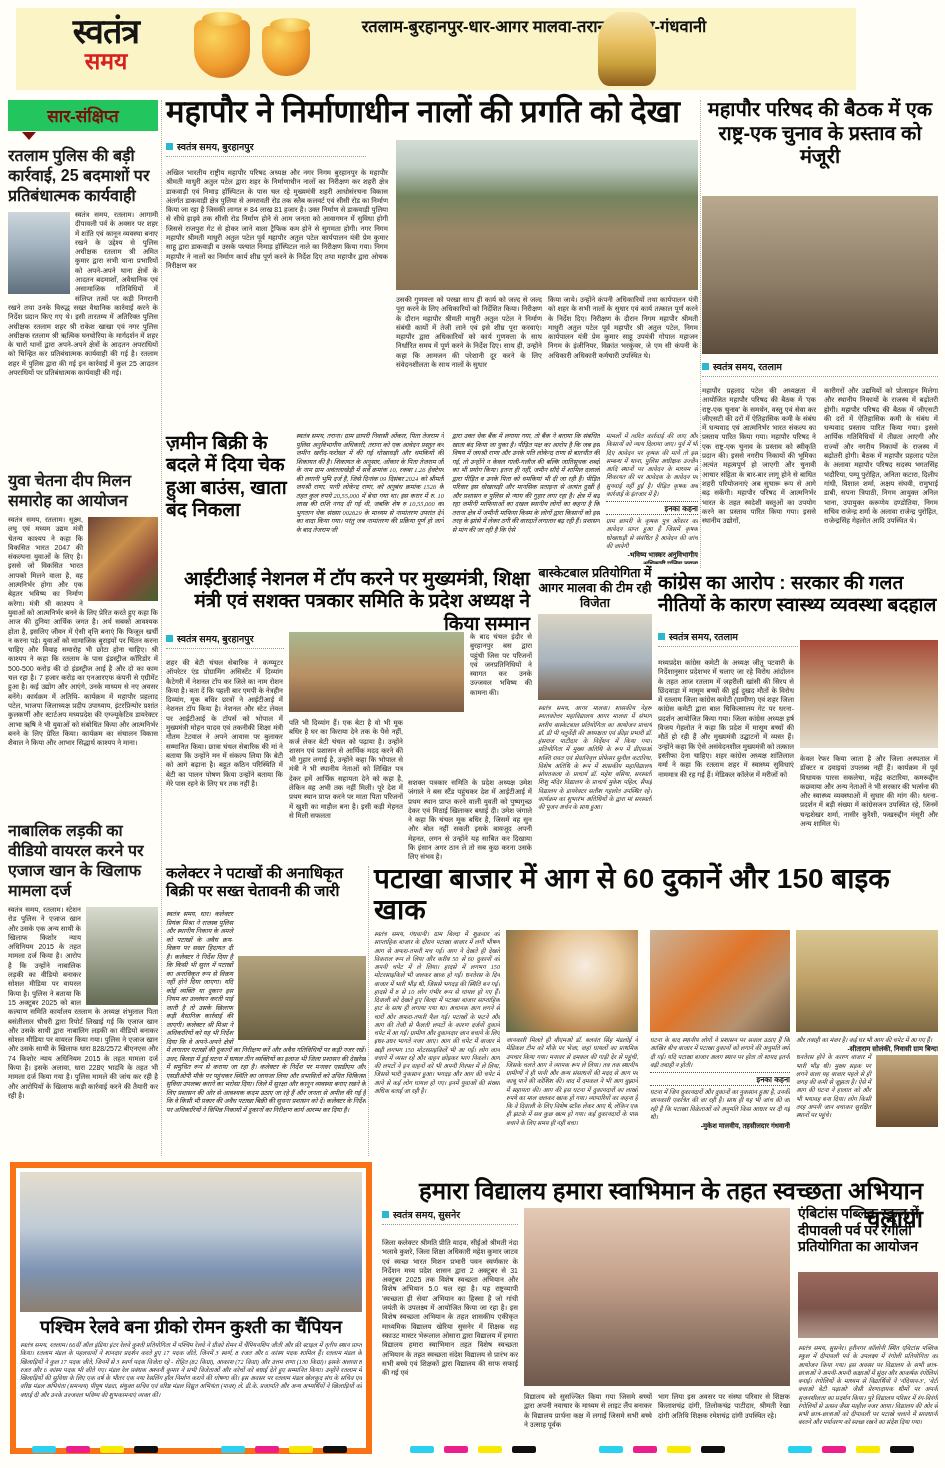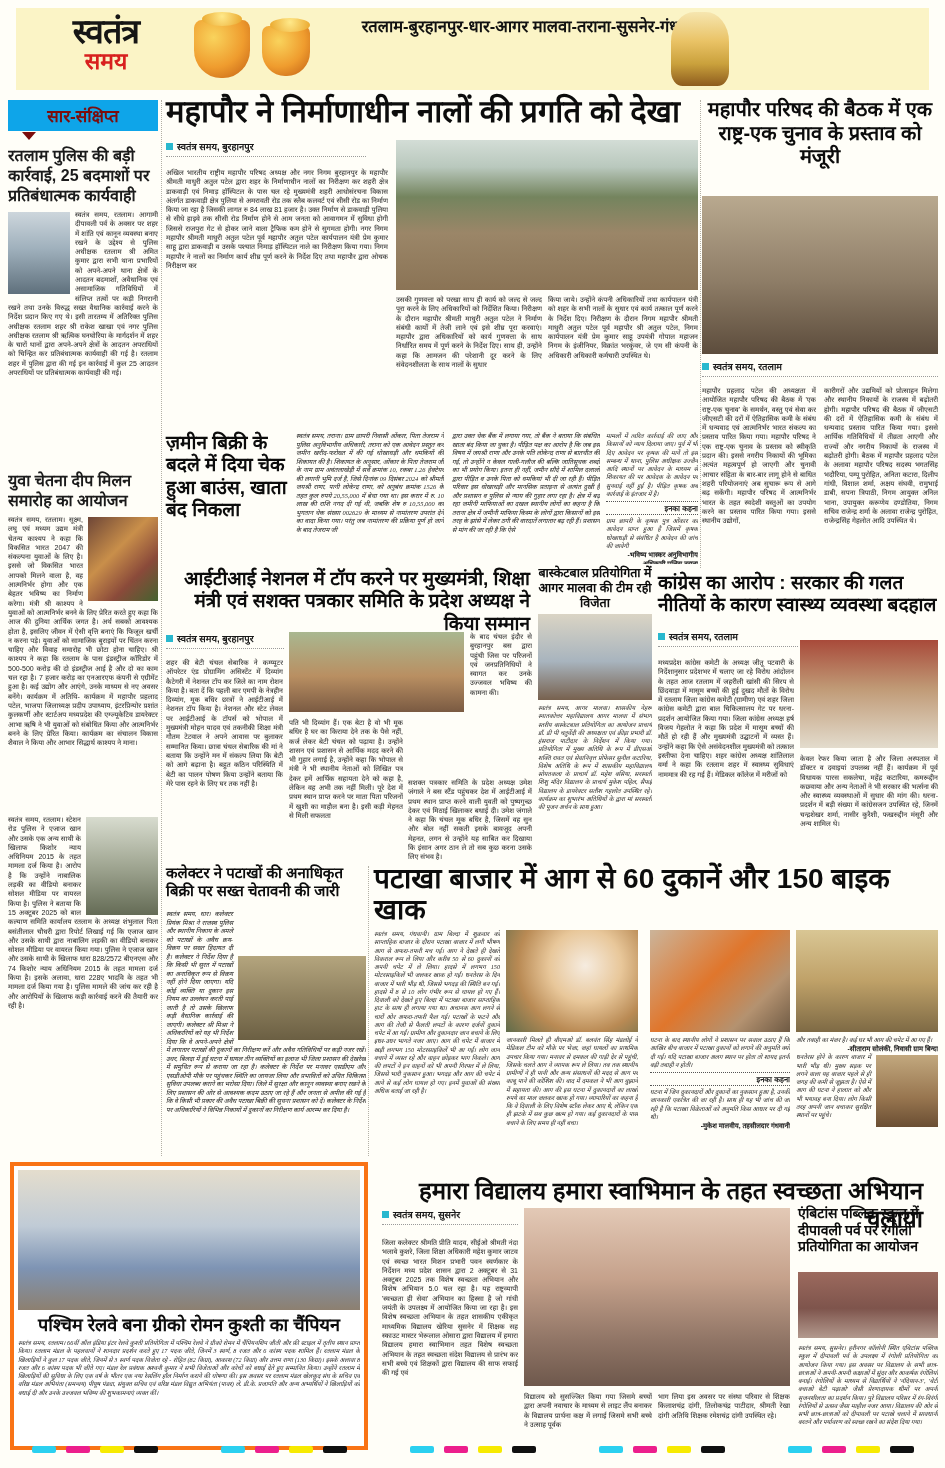--- a/index.html
+++ b/index.html
@@ -1,19 +1,19 @@
 <!DOCTYPE html>
 <html><head>
 <meta charset="utf-8">
 <style>
   html,body{margin:0;padding:0;background:#e9e7e0;}
   .page{position:relative;width:945px;height:1468px;background:#fffef8;margin:0 auto;overflow:hidden;
         font-family:"Liberation Sans","DejaVu Sans",sans-serif;color:#1b1b1b;}
   
-  .masthead{position:absolute;left:16px;top:8px;width:913px;height:82px;background:#FBF4C6;}
+  .masthead{position:absolute;left:16px;top:8px;width:840px;height:82px;background:#FBF4C6;}
   .mast-logo{position:absolute;left:10px;top:6px;width:160px;text-align:center;}
   .mast-logo .l1{font-size:34px;font-weight:bold;color:#151515;line-height:1.05;letter-spacing:-1px;}
   .mast-logo .l2{font-size:23px;font-weight:bold;color:#D8201F;line-height:1;}
   .pot{position:absolute;top:12px;width:56px;height:58px;border-radius:14% 14% 48% 48%;
        background:radial-gradient(circle at 35% 30%,#f9d35c,#ef9c2e 55%,#c05d14);}
   .pot::before{content:"";position:absolute;left:8px;top:-8px;width:40px;height:14px;border-radius:50%;
        background:radial-gradient(circle at 50% 30%,#ffe98a,#e9a428);}
   .mast-center{position:absolute;left:318px;top:8px;width:400px;text-align:center;}
   .mast-regions{font-size:16.5px;font-weight:bold;color:#111;line-height:1.25;}
   .mast-epaper-row{margin-top:8px;display:flex;justify-content:center;align-items:center;gap:7px;}
@@ -34,27 +34,27 @@
   .bodytext{font-size:7px;line-height:1.33;text-align:justify;color:#1c1c1c;overflow:hidden;}
   .serif{font-family:"Liberation Serif","DejaVu Serif",serif;}
   .byline{display:flex;align-items:center;gap:4px;font-size:9.5px;font-weight:bold;color:#1a1a1a;
           border-bottom:1px dotted #9a9a9a;padding-bottom:3px;}
   .byline .sq{width:7px;height:7px;background:#29B8CE;flex:0 0 auto;}
   .photo{background:#c9c4ba;}
   .quote-head{font-weight:bold;text-align:right;font-size:7.5px;border-top:1px dotted #555;
               border-bottom:1px dotted #555;margin:3px 0 2px;padding:1px 0;}
   .sig{font-weight:bold;text-align:right;font-size:6.8px;}
   .vsep{position:absolute;border-left:1px dotted #b3b0a6;width:0;}
-  .sar-bar{background:#0ea5e9;color:#7B0D0D;font-weight:bold;font-size:17px;text-align:center;padding:4px 0;}
+  .sar-bar{background:#22c55e;color:#7B0D0D;font-weight:bold;font-size:17px;text-align:center;padding:4px 0;}
   .sar-tri{width:0;height:0;border-left:7px solid transparent;border-right:7px solid transparent;
            border-top:8px solid #7B0D0D;margin:1px 0 4px 14px;}
   .rail-art .h{font-size:16px;font-weight:bold;line-height:1.25;margin:6px 0 4px;}
   .float-l{float:left;margin:2px 5px 2px 0;}
   .float-r{float:right;margin:2px 0 2px 5px;}
-  .orange-box{position:absolute;left:10px;top:1162px;width:342px;height:272px;border:4px solid #f97316;
+  .orange-box{position:absolute;left:10px;top:1162px;width:342px;height:272px;border:6px solid #f97316;
               background:#fff;padding:4px;box-sizing:content-box;}
   .regrow{position:absolute;left:0;top:1446px;width:945px;display:flex;justify-content:space-around;}
   .reggroup{display:flex;gap:10px;}
   .regmark{width:24px;height:7px;border-radius:2px;}
   .rc{background:#2BD0F0;} .rm{background:#EC1E8C;} .ry{background:#F7EA00;} .rk{background:#101010;}
   
   .ph-police{background:linear-gradient(180deg,#cdd6dc 0%,#9fb0bc 45%,#5f707c 100%);}
   .ph-stage{background:linear-gradient(135deg,#6e4637 0%,#c98f4a 40%,#8a4a3a 70%,#44632f 100%);}
   .ph-portrait{background:linear-gradient(180deg,#d8dccf 0%,#a0a692 50%,#646b55 100%);}
   .ph-nala{background:linear-gradient(180deg,#d3ddd6 0%,#b9c8bd 18%,#74845e 38%,#9b8668 62%,#8a7355 100%);}
@@ -107,20 +107,21 @@
 
     <article class="rail-art">
       <div class="h">युवा चेतना दीप मिलन समारोह का आयोजन</div>
       <div class="bodytext" style="height:300px;">
         <span class="photo ph-stage float-r" style="position:static;display:block;width:70px;height:84px;"></span>
         <span>स्वतंत्र समय, रतलाम। सूक्ष्म, लघु एवं मध्यम उद्यम मंत्री चेतन्य काश्यप ने कहा कि विकसित भारत 2047 की संकल्पना युवाओं के लिए है। इससे जो विकसित भारत आपको मिलने वाला है, वह आत्मनिर्भर होगा और एक बेहतर भविष्य का निर्माण करेगा। मंत्री श्री काश्यप ने युवाओं को आत्मनिर्भर बनने के लिए प्रेरित करते हुए कहा कि आज की दुनिया आर्थिक जगत है। अर्थ सबको आवश्यक होता है, इसलिए जीवन में ऐसी वृत्ति बनाएं कि फिजूल खर्ची न करना पड़े। युवाओं को सामाजिक बुराइयों पर चिंतन करना चाहिए और विवाह समारोह भी छोटा होना चाहिए। श्री काश्यप ने कहा कि रतलाम के पास इंडस्ट्रीज कॉरिडोर में 500-500 करोड़ की दो इंडस्ट्रीज आई है और दो का काम चल रहा है। 7 हजार करोड़ का एनआरएफ कंपनी से एग्रीमेंट हुआ है। कई उद्योग और आएंगे, उनके माध्यम से नए अवसर बनेंगे। कार्यक्रम में अतिथि- कार्यक्रम में महापौर प्रहलाद पटेल, भाजपा जिलाध्यक्ष प्रदीप उपाध्याय, इंटरप्रिन्योर प्रशांत कुलकर्णी और स्टार्टअप मध्यप्रदेश की एग्ज्यूकेटिव डायरेक्टर आभा ऋषि ने भी युवाओं को संबोधित किया और आत्मनिर्भर बनने के लिए प्रेरित किया। कार्यक्रम का संचालन विकास शैवाल ने किया और आभार सिद्धार्थ काश्यप ने माना।</span>
       </div>
     </article>
 
     <article class="rail-art">
+      <div class="h">नाबालिक लड़की का वीडियो वायरल करने पर एजाज खान के खिलाफ मामला दर्ज</div>
       <div class="bodytext" style="height:310px;">
         <span class="photo ph-portrait float-r" style="position:static;display:block;width:72px;height:98px;"></span>
         <span>स्वतंत्र समय, रतलाम। स्टेशन रोड पुलिस ने एजाज खान और उसके एक अन्य साथी के खिलाफ किशोर न्याय अधिनियम 2015 के तहत मामला दर्ज किया है। आरोप है कि उन्होंने नाबालिक लड़की का वीडियो बनाकर सोशल मीडिया पर वायरल किया है। पुलिस ने बताया कि 15 अक्टूबर 2025 को बाल कल्याण समिति कार्यालय रतलाम के अध्यक्ष शंभुलाल पिता बसंतीलाल चौधरी द्वारा रिपोर्ट लिखाई गई कि एजाज खान और उसके साथी द्वारा नाबालिग लड़की का वीडियो बनाकर सोशल मीडिया पर वायरल किया गया। पुलिस ने एजाज खान और उसके साथी के खिलाफ धारा 828/2572 बीएनएस और 74 किशोर न्याय अधिनियम 2015 के तहत मामला दर्ज किया है। इसके अलावा, धारा 228ए भादवि के तहत भी मामला दर्ज किया गया है। पुलिस मामले की जांच कर रही है और आरोपियों के खिलाफ कड़ी कार्रवाई करने की तैयारी कर रही है।</span>
       </div>
     </article>
   </aside>
 
   <section>
     <h1 class="abs headline" style="left:166px;top:94px;width:532px;font-size:31px;margin:0;">महापौर ने निर्माणाधीन नालों की प्रगति को देखा</h1>
     <div class="abs byline" style="left:166px;top:140px;width:200px;">

